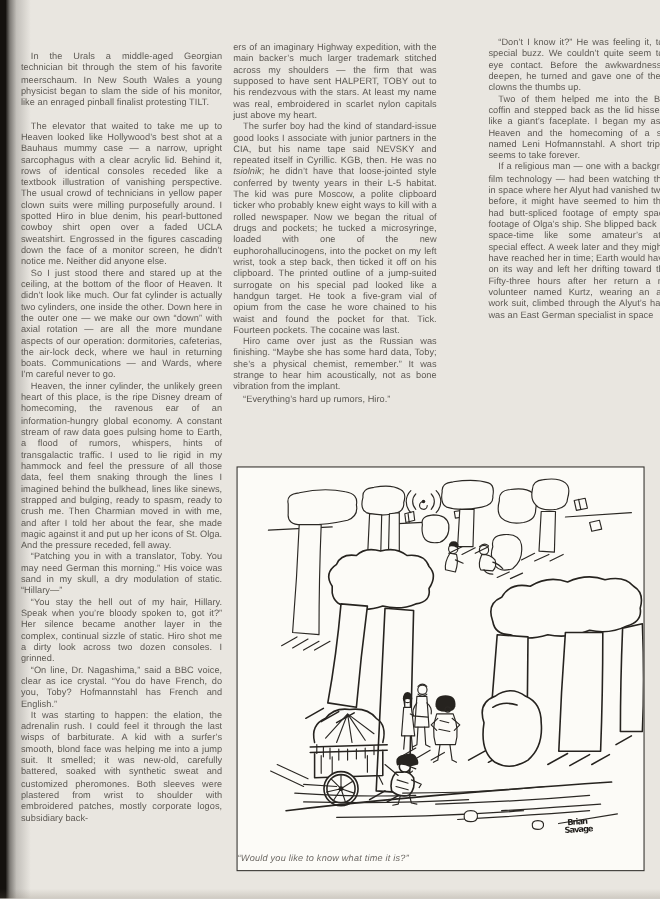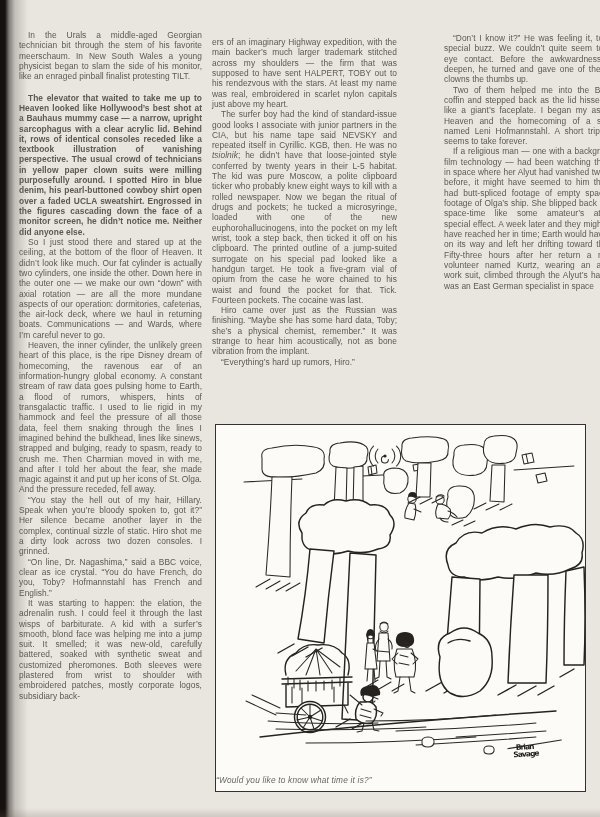--- a/index.html
+++ b/index.html
@@ -7,23 +7,23 @@
         font-family:"Liberation Sans","DejaVu Sans",sans-serif;}
   .spine{position:absolute;left:0;top:0;bottom:0;width:28px;
          background:linear-gradient(to right,#14110e 0,#14110e 5px,rgba(20,17,14,.5) 9px,
          rgba(20,17,14,.18) 15px,rgba(20,17,14,0) 28px);}
   .bottom-edge{position:absolute;left:0;right:0;bottom:0;height:9px;
          background:linear-gradient(to bottom,rgba(110,100,85,0),rgba(110,100,85,.22));}
   .col{position:absolute;text-align:justify;color:#5c5852;font-size:8.4px;line-height:10.32px;
        letter-spacing:.04px;}
   .col p{margin:0;}
   .indent{text-indent:9px;}
-  .sec-gap{margin-top:11px !important;font-weight:bold;}
+  .sec-gap{margin-top:11px !important;}
   .sec-gap2{margin-top:17px !important;}
-  .col1{left:19px;top:30px;width:183px;}
+  .col1{left:19px;top:46px;width:183px;}
   .col2{left:212px;top:37px;width:185px;}
   .col3{left:408px;top:33px;width:184px;margin-left:36px;}
   .cartoon{position:absolute;left:215px;top:424px;width:371px;height:368px;background:#fcfbf7;
            border:1px solid #35322e;box-sizing:border-box;}
   .caption{position:absolute;left:0;right:0;bottom:6px;text-align:left;font-style:italic;
            font-size:8.3px;color:#6b6762;letter-spacing:.2px;}
   .pagenum{position:absolute;left:572px;top:797px;font-size:7.5px;color:#8b8781;letter-spacing:1px;margin-left:40px;}
   
   .s  {stroke:#26231f;fill:none;stroke-width:1.4;stroke-linecap:round;stroke-linejoin:round;}
   .sb {stroke:#2b2824;fill:none;stroke-width:1.05;stroke-linecap:round;stroke-linejoin:round;}
@@ -37,20 +37,21 @@
 <body>
 
 <div class="page">
   <div class="spine"></div>
 
   <div class="col col1">
     <p class="indent">In the Urals a middle-aged Georgian technician bit through the stem of his favorite meerschaum. In New South Wales a young physicist began to slam the side of his monitor, like an enraged pinball finalist protesting TILT.</p>
     <p class="indent sec-gap">The elevator that waited to take me up to Heaven looked like Hollywood’s best shot at a Bauhaus mummy case — a narrow, upright sarcophagus with a clear acrylic lid. Behind it, rows of identical consoles receded like a textbook illustration of vanishing perspective. The usual crowd of technicians in yellow paper clown suits were milling purposefully around. I spotted Hiro in blue denim, his pearl-buttoned cowboy shirt open over a faded UCLA sweatshirt. Engrossed in the figures cascading down the face of a monitor screen, he didn’t notice me. Neither did anyone else.</p>
     <p class="indent">So I just stood there and stared up at the ceiling, at the bottom of the floor of Heaven. It didn’t look like much. Our fat cylinder is actually two cylinders, one inside the other. Down here in the outer one — we make our own “down” with axial rotation — are all the more mundane aspects of our operation: dormitories, cafeterias, the air-lock deck, where we haul in returning boats. Communications — and Wards, where I’m careful never to go.</p>
     <p class="indent">Heaven, the inner cylinder, the unlikely green heart of this place, is the ripe Disney dream of homecoming, the ravenous ear of an information-hungry global economy. A constant stream of raw data goes pulsing home to Earth, a flood of rumors, whispers, hints of transgalactic traffic. I used to lie rigid in my hammock and feel the pressure of all those data, feel them snaking through the lines I imagined behind the bulkhead, lines like sinews, strapped and bulging, ready to spasm, ready to crush me. Then Charmian moved in with me, and after I told her about the fear, she made magic against it and put up her icons of St. Olga. And the pressure receded, fell away.</p>
+    <p class="indent">“Patching you in with a translator, Toby. You may need German this morning.” His voice was sand in my skull, a dry modulation of static. “Hillary—”</p>
     <p class="indent">“You stay the hell out of my hair, Hillary. Speak when you’re bloody spoken to, got it?” Her silence became another layer in the complex, continual sizzle of static. Hiro shot me a dirty look across two dozen consoles. I grinned.</p>
     <p class="indent">“On line, Dr. Nagashima,” said a BBC voice, clear as ice crystal. “You do have French, do you, Toby? Hofmannstahl has French and English.”</p>
     <p class="indent">It was starting to happen: the elation, the adrenalin rush. I could feel it through the last wisps of barbiturate. A kid with a surfer’s smooth, blond face was helping me into a jump suit. It smelled; it was new-old, carefully battered, soaked with synthetic sweat and customized pheromones. Both sleeves were plastered from wrist to shoulder with embroidered patches, mostly corporate logos, subsidiary back-</p>
   </div>
 
   <div class="col col2">
     <p>ers of an imaginary Highway expedition, with the main backer’s much larger trademark stitched across my shoulders — the firm that was supposed to have sent HALPERT, TOBY out to his rendezvous with the stars. At least my name was real, embroidered in scarlet nylon capitals just above my heart.</p>
     <p class="indent"><span>The surfer boy had the kind of standard-issue good looks I associate with junior partners in the CIA, but his name tape said NEVSKY and repeated itself in Cyrillic. KGB, then. He was no </span><i>tsiolnik</i><span>; he didn’t have that loose-jointed style conferred by twenty years in their L-5 habitat. The kid was pure Moscow, a polite clipboard ticker who probably knew eight ways to kill with a rolled newspaper. Now we began the ritual of drugs and pockets; he tucked a microsyringe, loaded with one of the new euphorohallucinogens, into the pocket on my left wrist, took a step back, then ticked it off on his clipboard. The printed outline of a jump-suited surrogate on his special pad looked like a handgun target. He took a five-gram vial of opium from the case he wore chained to his waist and found the pocket for that. Tick. Fourteen pockets. The cocaine was last.</span></p>
     <p class="indent">Hiro came over just as the Russian was finishing. “Maybe she has some hard data, Toby; she’s a physical chemist, remember.” It was strange to hear him acoustically, not as bone vibration from the implant.</p>
     <p class="indent">“Everything’s hard up rumors, Hiro.”</p>

